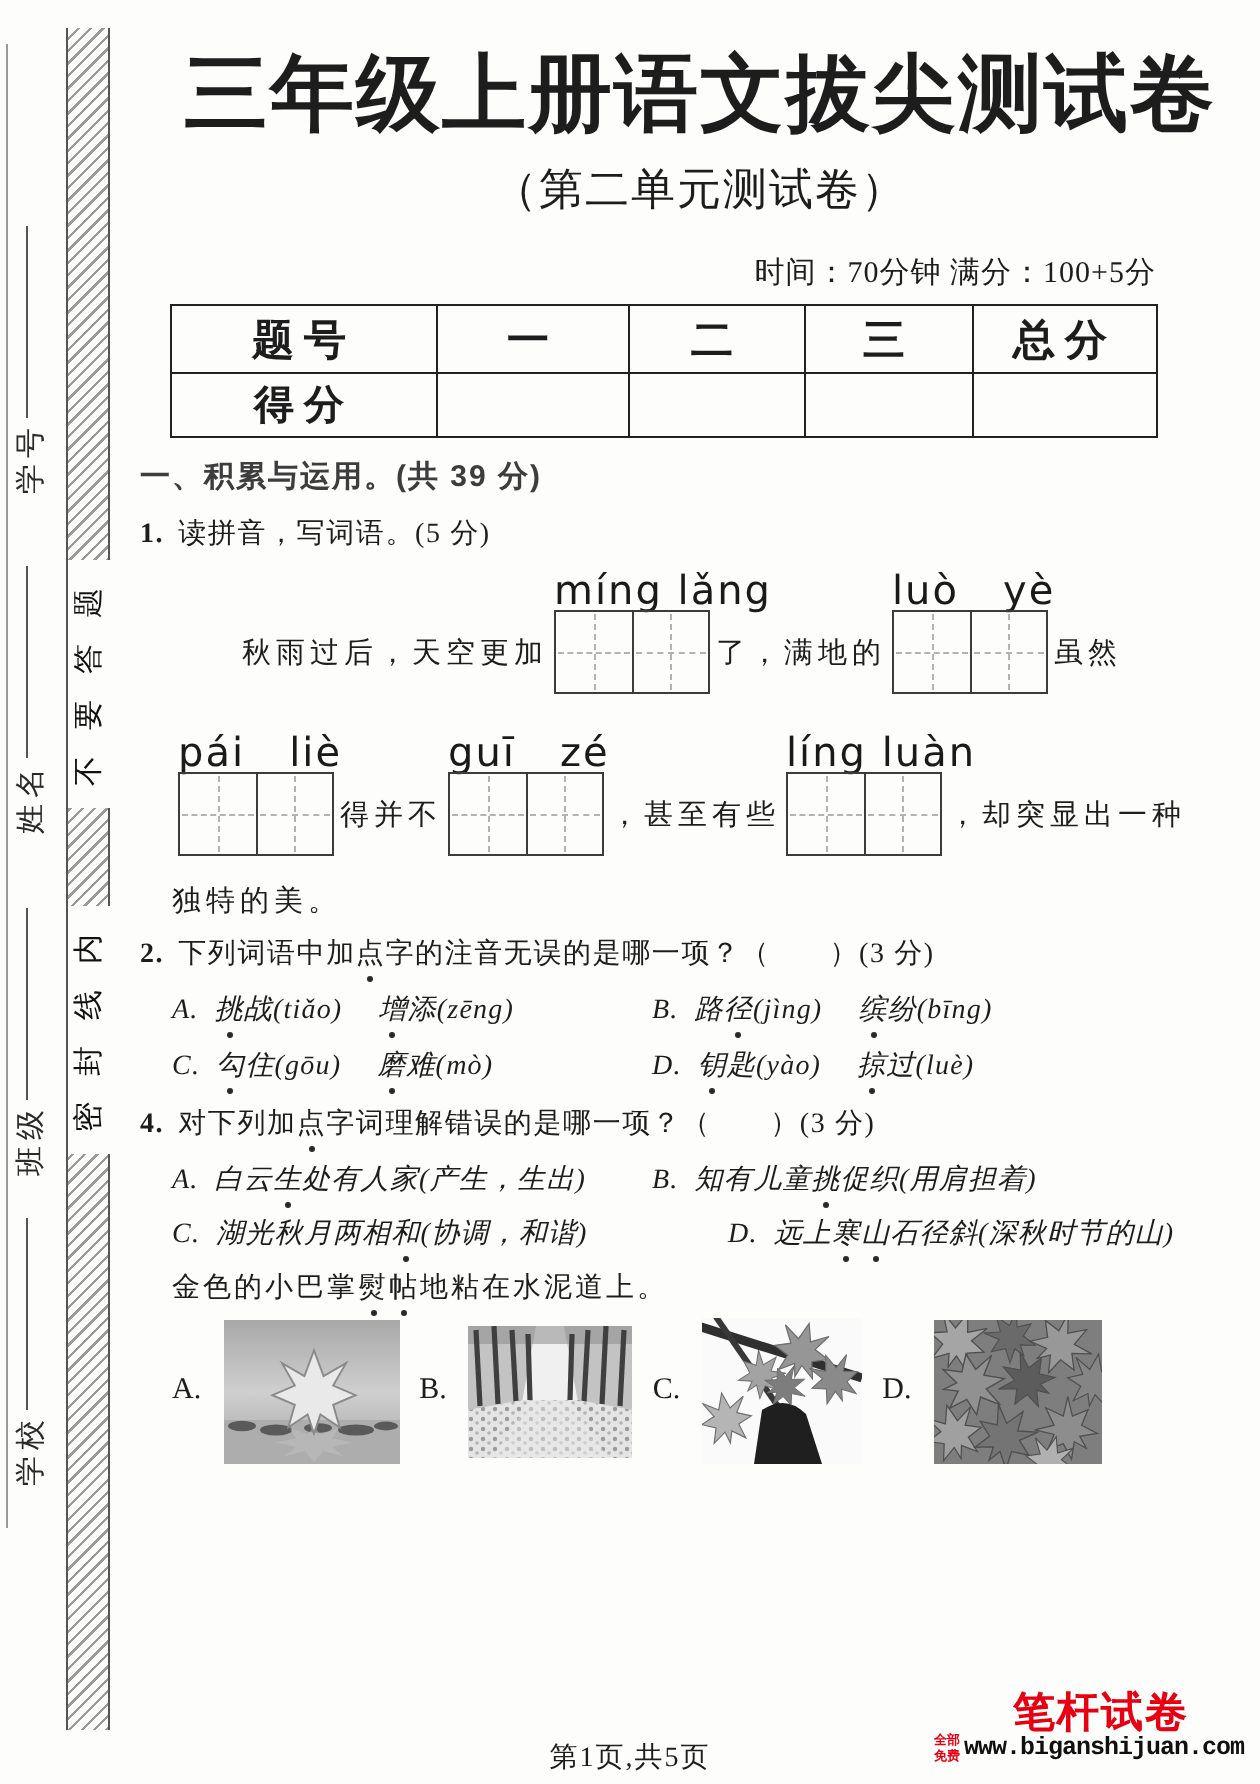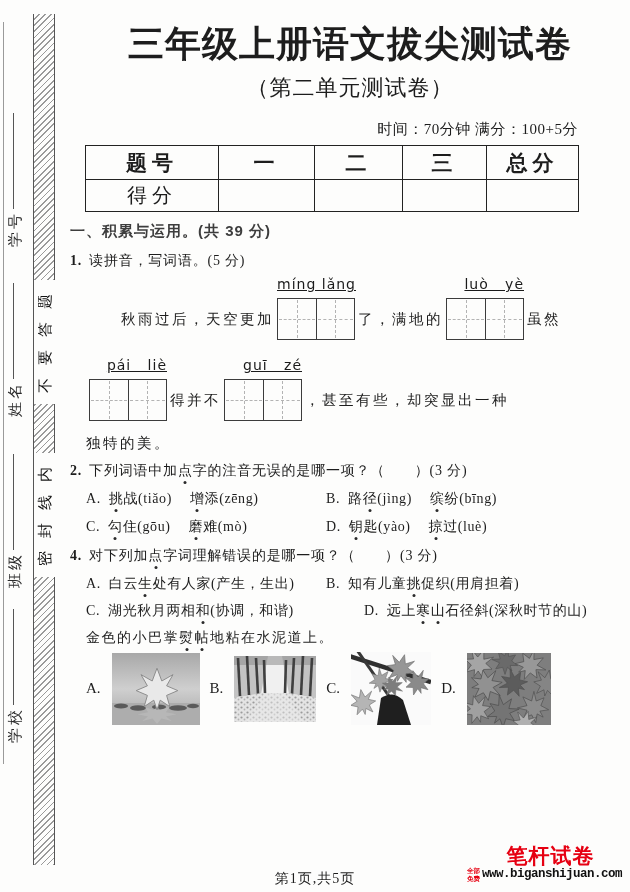--- a/index.html
+++ b/index.html
@@ -14,48 +14,48 @@
   .side-rule{flex:1;border-bottom:1.2px solid #555;margin-bottom:4px;margin-left:2px;}
   .seal-strip{position:absolute;left:33px;top:14px;width:22px;height:851px;
               border-left:1.2px solid #555;border-right:1.2px solid #555;box-sizing:border-box;
               background:repeating-linear-gradient(135deg,#fdfdfc 0px,#fdfdfc 3.2px,#9a9a9a 3.2px,#9a9a9a 4.4px);}
   .seal-word{position:absolute;left:-17px;width:124px;height:22px;transform:rotate(-90deg);
              background:#fdfdfc;text-align:center;font-size:15px;letter-spacing:13px;padding-left:10px;
              box-sizing:border-box;line-height:22px;color:#111;white-space:nowrap;}
   .seal-word.s1{top:331px}.seal-word.s2{top:504px}
   
   .content{position:absolute;left:70px;top:0;width:560px;}
-  .title{margin-top:24px;text-align:center;font-size:36px;font-weight:bold;line-height:1.15;letter-spacing:1px;}
+  .title{margin-top:24px;text-align:center;font-size:42px;font-weight:bold;line-height:1.15;letter-spacing:1px;}
   .subtitle{margin-top:8px;text-align:center;font-size:22px;font-weight:normal;letter-spacing:1px;}
   .meta{margin-top:17px;text-align:right;padding-right:52px;font-size:15px;letter-spacing:0.5px;}
   table.score{border-collapse:collapse;margin:6px 0 0 15px;}
   table.score td{border:1.4px solid #222;text-align:center;padding:0;}
   table.score tr.hd td{height:33px;font-size:21px;font-weight:bold;letter-spacing:5px;}
-  table.score tr.sc td{height:31px;font-size:20px;font-weight:normal;letter-spacing:5px;}
+  table.score tr.sc td{height:31px;font-size:20px;font-weight:bold;letter-spacing:5px;}
   .section{margin-top:10px;font-size:15px;font-weight:bold;letter-spacing:1px;color:#3d3d3d;
            font-family:"Liberation Sans","DejaVu Sans",sans-serif;}
   .stem{margin-top:10px;font-size:14px;line-height:20px;letter-spacing:0.8px;}
   .stem.s-q2{margin-top:8px}.stem.s-q3{margin-top:14px}.stem.s-q4{margin-top:9px}.stem.s-q5{margin-top:8px}
   .qnum{font-weight:bold;margin-right:7px;}
   
   .q1row{display:flex;align-items:center;}
   .q1row.row1{margin-top:27px;margin-left:51px;}
   .q1row.row2{margin-top:39px;margin-left:16px;}
   .qt{font-size:14.5px;letter-spacing:2.5px;white-space:pre;}
   .pbox{position:relative;width:78px;height:42px;flex:none;margin:0 3px;}
-  .py{position:absolute;top:-22px;left:0;width:100%;text-align:right;font-size:14px;letter-spacing:1px;
-      font-family:"DejaVu Sans","Liberation Sans",sans-serif;color:#1a1a1a;white-space:pre;text-decoration:underline;}
+  .py{position:absolute;top:-22px;left:0;width:100%;text-align:right;font-size:20px;letter-spacing:1px;
+      font-family:"DejaVu Sans","Liberation Sans",sans-serif;color:#1a1a1a;white-space:pre;}
   .cells{position:absolute;inset:0;display:flex;border:1.5px solid #3c3c3c;}
   .cell{flex:1;position:relative;}
   .cell + .cell{border-left:1.3px solid #3c3c3c;}
   .cell::before{content:"";position:absolute;left:50%;top:1px;bottom:1px;border-left:1px dashed #b3b3b3;}
   .cell::after{content:"";position:absolute;top:50%;left:1px;right:1px;border-top:1px dashed #b3b3b3;}
   .q1line3{margin-top:13px;margin-left:16px;font-size:14.5px;letter-spacing:2.5px;}
   
-  .optrow{display:grid;grid-template-columns:240px auto;margin-left:16px;margin-top:8px;}
+  .optrow{display:grid;grid-template-columns:240px auto;margin-left:16px;margin-top:8px;font-style:italic;}
   .optrow.tight{margin-top:7px;gap:38px;}
   .opt{font-size:14px;line-height:20px;letter-spacing:0.6px;white-space:nowrap;}
   .optlabel{margin-right:8px;}
   .word{margin-right:18px;}
   .dotted{position:relative;display:inline-block;}
   .dotted::after{content:"";position:absolute;bottom:-2.5px;left:50%;transform:translateX(-50%);
                  width:3px;height:3px;border-radius:50%;background:#2a2a2a;}
   .bold{font-weight:bold;}
   .qline{margin-top:10px;margin-left:16px;font-size:14px;line-height:20px;letter-spacing:0.8px;}
   .qline.sent{margin-top:7px;letter-spacing:1.5px;}
@@ -165,20 +165,27 @@
           </span>
           <span class="qt">得并不</span>
           <span class="pbox">
             <span class="py">guī   zé</span>
             <span class="cells">
               <span class="cell"></span>
               <span class="cell"></span>
             </span>
           </span>
           <span class="qt">，甚至有些</span>
+          <span class="pbox">
+            <span class="py">líng luàn</span>
+            <span class="cells">
+              <span class="cell"></span>
+              <span class="cell"></span>
+            </span>
+          </span>
           <span class="qt">，却突显出一种</span>
         </div>
       <div class="q1line3">独特的美。</div>
     </div>
 
     <div>
       <div class="stem s-q2">
         <span class="qnum">2.</span><span><span>下列词语中加</span><span class="dotted">点</span><span>字的注音无误的是哪一项？（　　）(3 分)</span></span>
       </div>
       <div class="optrow">

